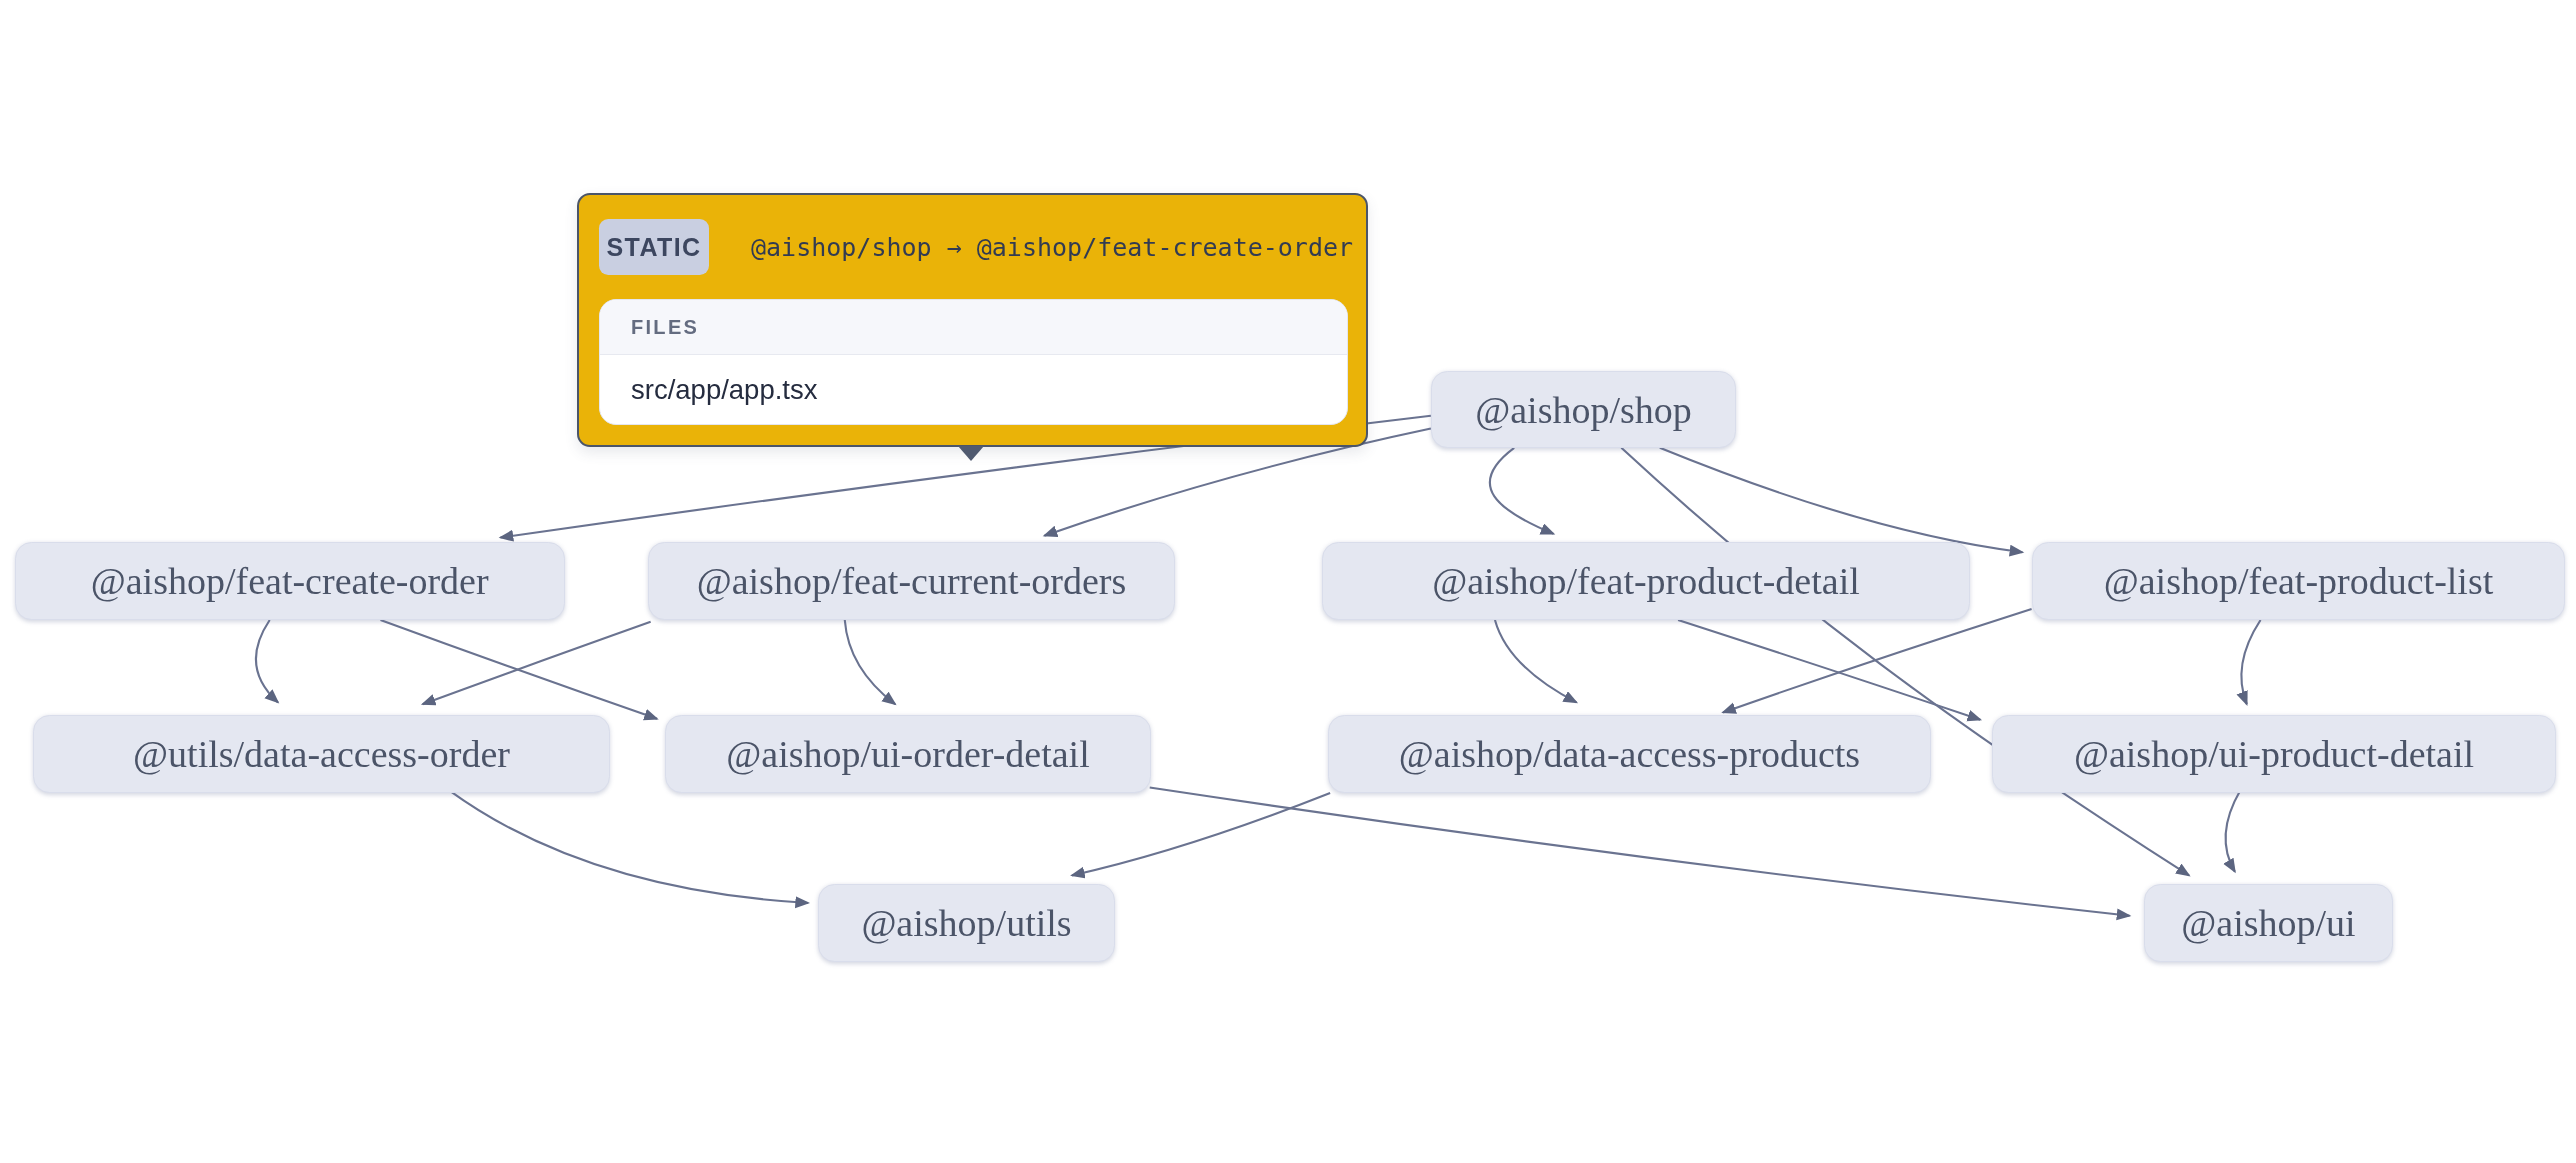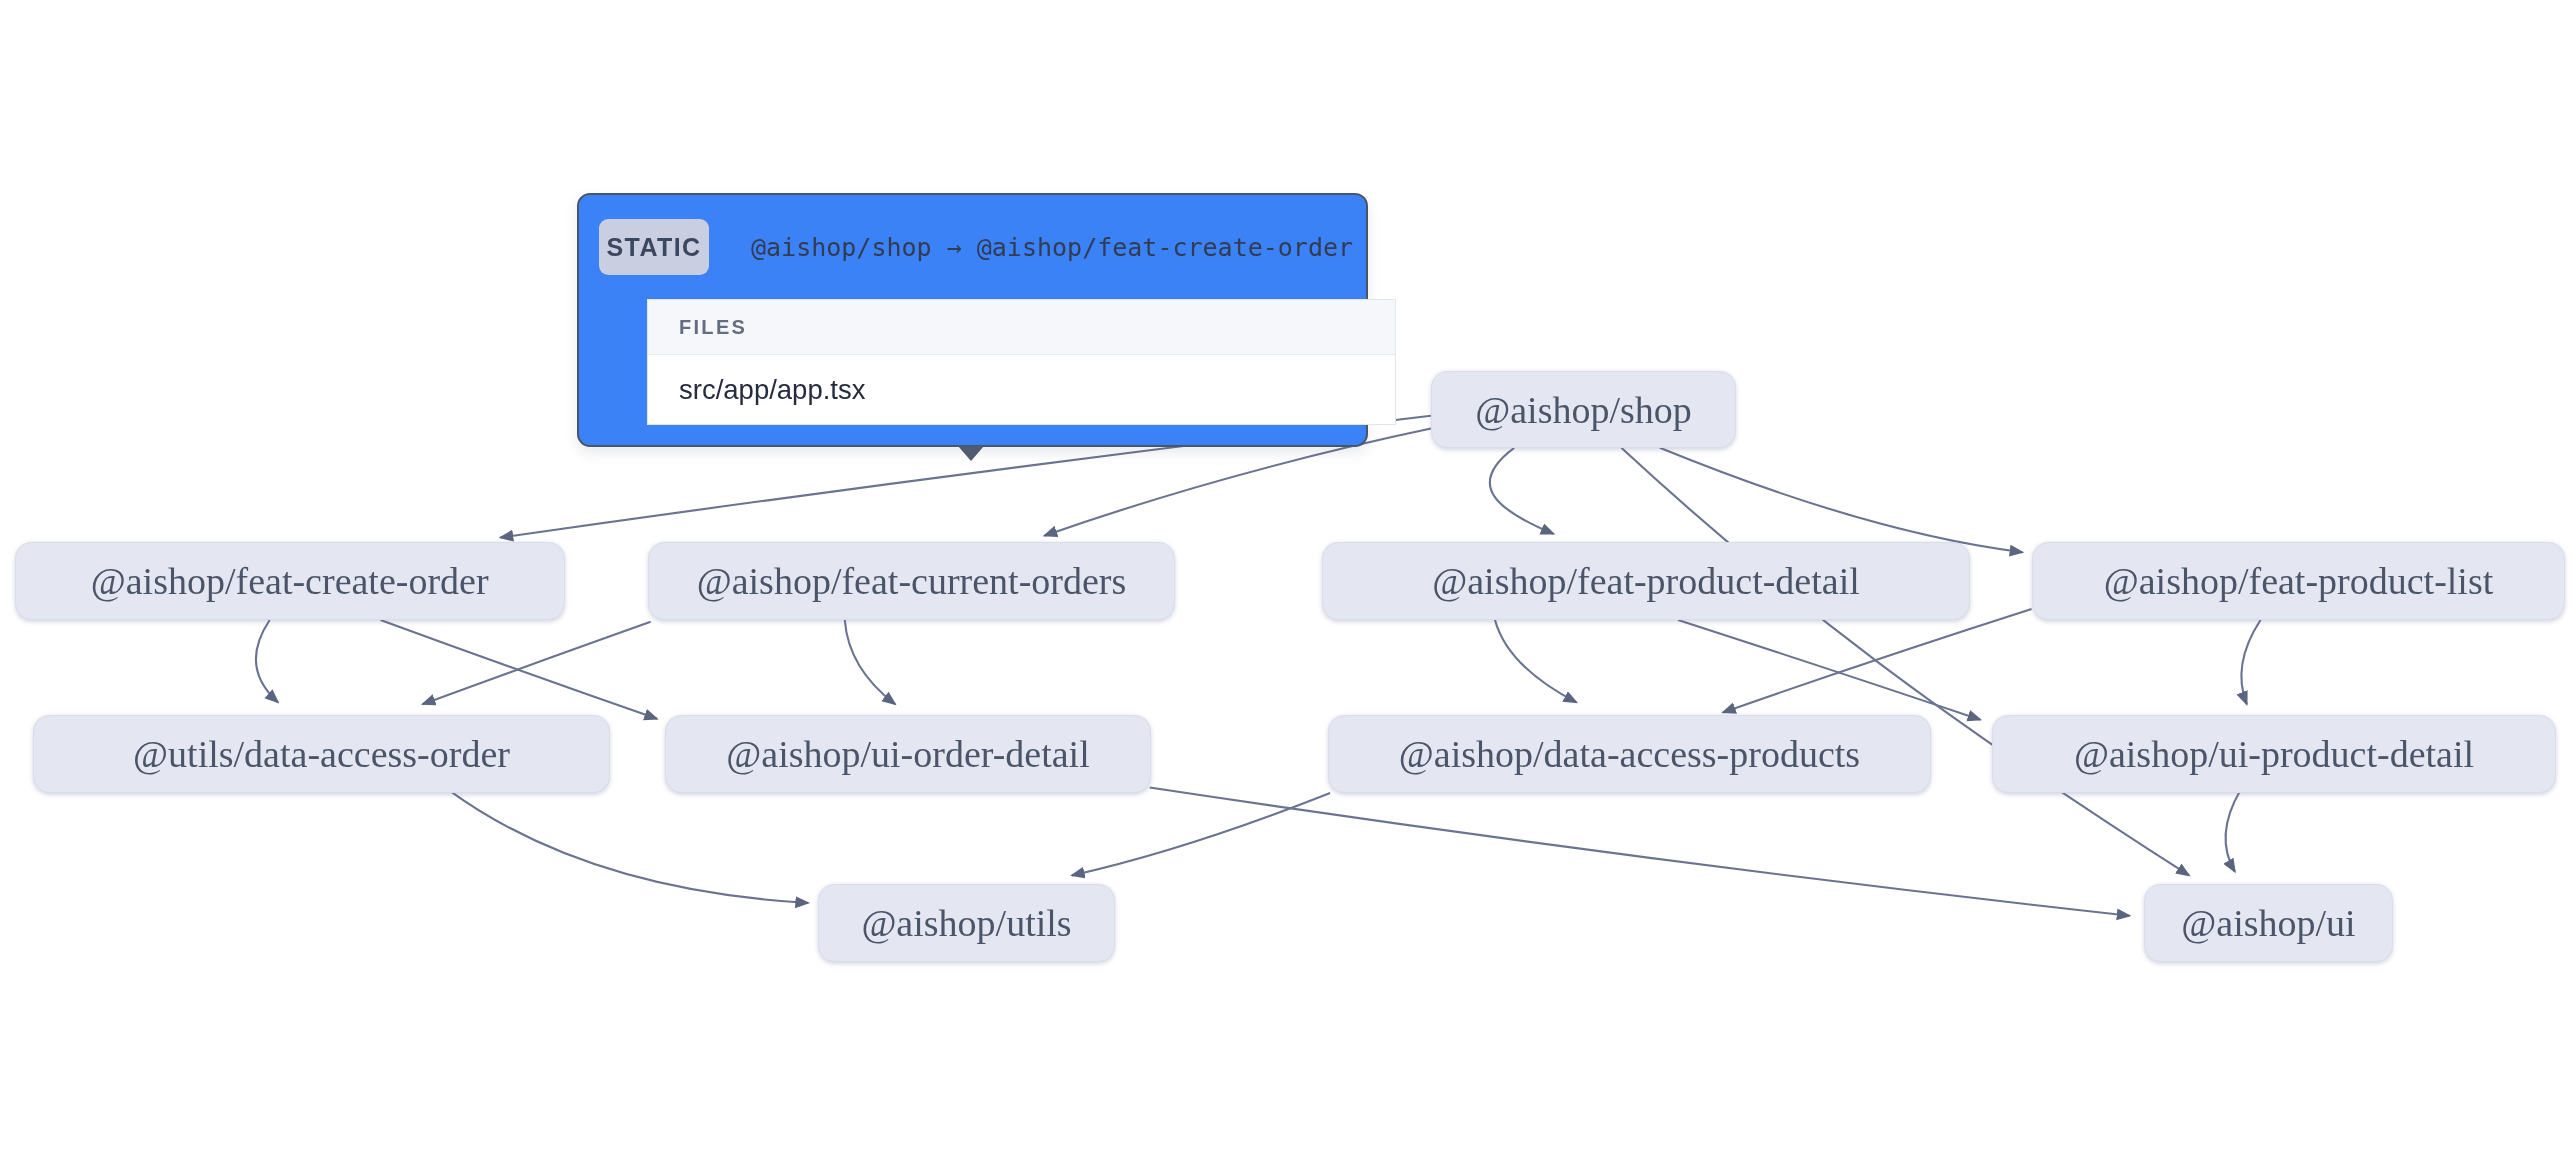--- a/index.html
+++ b/index.html
@@ -16,21 +16,21 @@
     position:absolute;z-index:2;box-sizing:border-box;
     background:#e4e7f1;border:1.4px solid #d9ddeb;border-radius:16.5px;
     color:#4b5468;font-size:38px;line-height:1;
     display:flex;align-items:center;justify-content:center;
     box-shadow:0 1.8px 4.6px rgba(100,110,150,0.28);
     white-space:nowrap;cursor:pointer;font-family:Liberation Serif, serif;
   }
   
   #tooltip{
     position:absolute;z-index:3;left:577px;top:193px;width:791px;height:254px;
-    box-sizing:border-box;background:#3b82f6;border:2.3px solid #4b5569;
+    box-sizing:border-box;background:#eab308;border:2.3px solid #4b5569;
     border-radius:13px;box-shadow:0 5.5px 13px rgba(70,80,110,0.12);
   }
   #tooltip-pointer{
     position:absolute;z-index:3;left:958px;top:446px;width:0;height:0;
     border-left:13px solid transparent;border-right:13px solid transparent;
     border-top:15.6px solid #505a70;
   }
   .tt-header{
     position:absolute;left:20px;top:24px;right:18.3px;height:56px;
     display:flex;align-items:center;
@@ -39,22 +39,22 @@
     width:110px;height:56px;border-radius:9.2px;background:#c9cfe1;
     color:#3c465f;font-weight:bold;font-size:25px;letter-spacing:1.4px;
     display:flex;align-items:center;justify-content:center;flex:0 0 auto;
   }
   .tt-edge-label{
     margin-left:42px;font-family:"DejaVu Sans Mono", monospace;
     font-size:25px;color:#323b52;white-space:nowrap;
   }
   .tt-files{
     position:absolute;left:20px;top:104px;width:749px;height:126px;
-    box-sizing:border-box;border:1.4px solid #e4e6ef;border-radius:0;
-    overflow:hidden;background:#ffffff;margin-left:48px;
+    box-sizing:border-box;border:1.4px solid #e4e6ef;border-radius:17px;
+    overflow:hidden;background:#ffffff;
   }
   .tt-files-header{
     height:55px;box-sizing:border-box;background:#f6f7fb;
     border-bottom:1.4px solid #e7e9f0;display:flex;align-items:center;
     padding-left:31px;color:#646c80;font-size:20px;font-weight:bold;
     letter-spacing:2.3px;
   }
   .tt-file-row{
     height:69px;display:flex;align-items:center;padding-left:31px;
     color:#252c3f;font-size:27.5px;

